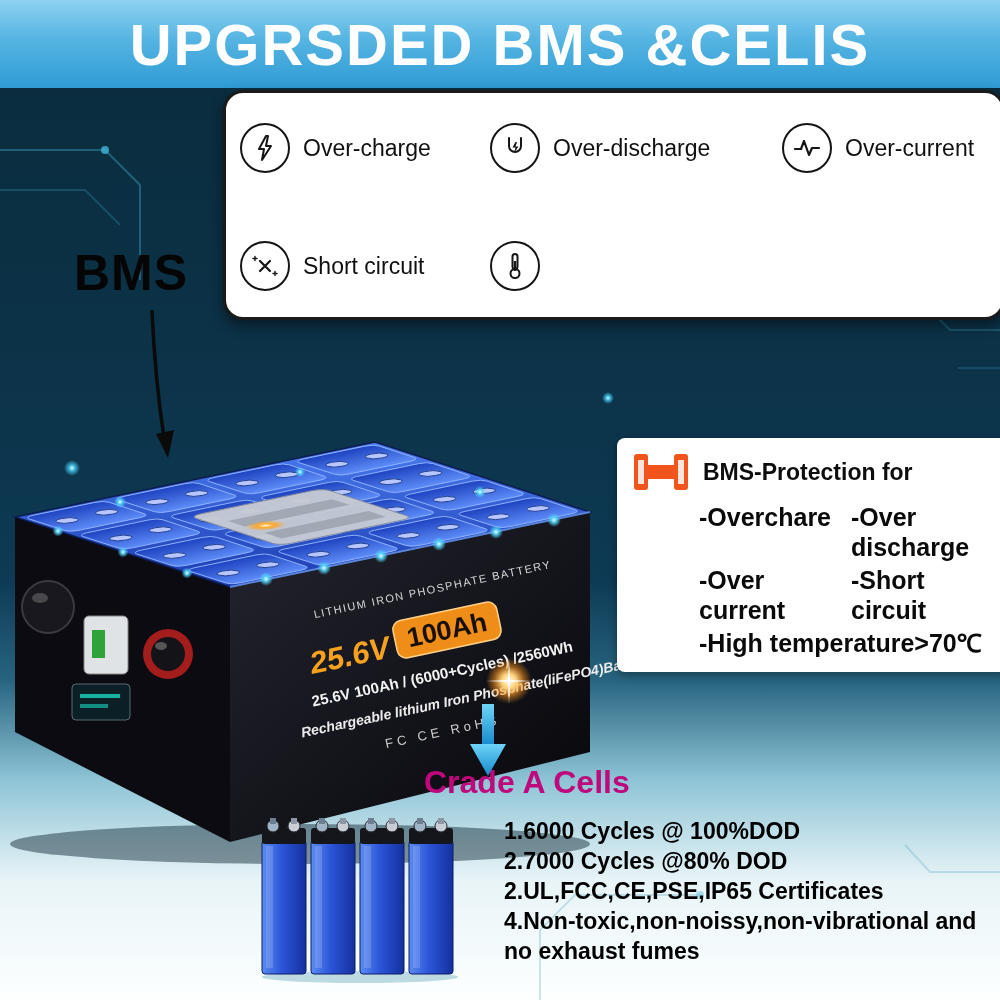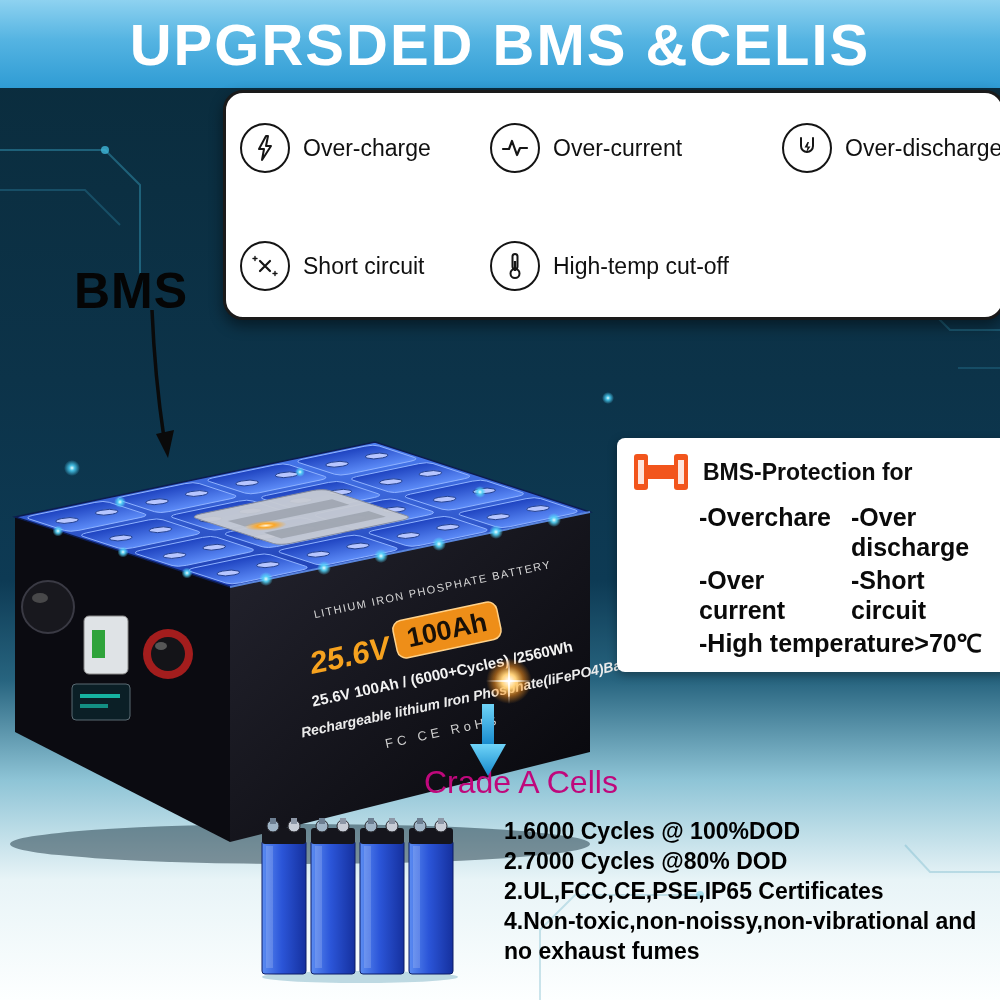--- a/index.html
+++ b/index.html
@@ -17,21 +17,21 @@
     background:#ffffff;border:3px solid #1a1a1a;border-radius:20px;
     box-shadow:0 6px 14px rgba(0,0,0,.45);box-sizing:border-box;
     padding:30px 14px 26px 14px;display:flex;flex-direction:column;justify-content:space-between;margin-left:20px;}
   .feat-row{display:grid;grid-template-columns:250px 292px auto;align-items:center;}
   .feature{display:flex;align-items:center;gap:13px;}
   .feat-icon{width:46px;height:46px;border:2.5px solid #141414;border-radius:50%;
     display:flex;align-items:center;justify-content:center;flex:0 0 auto;background:#fff;}
   .feat-icon svg{width:30px;height:30px;}
   .feat-label{font-size:23px;color:#101010;font-weight:500;white-space:nowrap;}
   
-  .bms-label{position:absolute;left:74px;top:262px;z-index:6;font-size:50px;font-weight:800;color:#050505;letter-spacing:1px;}
+  .bms-label{position:absolute;left:74px;top:244px;z-index:6;font-size:50px;font-weight:800;color:#050505;letter-spacing:1px;}
   .bms-arrow{position:absolute;left:138px;top:308px;width:50px;height:155px;z-index:6;}
   
   .battery{position:absolute;left:0;top:392px;width:620px;height:480px;z-index:3;}
   
   .protection-box{position:absolute;left:598px;top:438px;width:392px;z-index:4;box-sizing:border-box;
     background:#ffffff;border-radius:8px;box-shadow:0 3px 10px rgba(0,0,0,.35);padding:12px 14px 14px 16px;margin-left:19px;}
   .prot-head{display:flex;align-items:center;gap:14px;}
   .prot-icon{flex:0 0 auto;display:flex;}
   .prot-title{font-size:23px;font-weight:700;color:#0d0d0d;}
   .prot-grid{display:grid;grid-template-columns:152px auto;row-gap:3px;margin:8px 0 0 66px;
@@ -40,21 +40,21 @@
   
   .sparkle{position:absolute;left:486px;top:658px;width:46px;height:46px;z-index:7;
     background:radial-gradient(circle at 50% 50%, #ffffff 0%, #ffd27a 22%, rgba(255,150,30,.55) 45%, transparent 70%);}
   .sparkle::before{content:"";position:absolute;left:50%;top:0;width:2px;height:100%;margin-left:-1px;
     background:linear-gradient(180deg,transparent,#fff,transparent);}
   .sparkle::after{content:"";position:absolute;top:50%;left:0;height:2px;width:100%;margin-top:-1px;
     background:linear-gradient(90deg,transparent,#fff,transparent);}
   .cells-arrow{position:absolute;left:462px;top:702px;width:52px;height:78px;z-index:7;}
   
   .grade-section{position:absolute;left:424px;top:764px;width:560px;z-index:6;}
-  .grade-section h2{margin:0 0 8px 0;font-size:32px;font-weight:400;color:#bf087c;}
+  .grade-section h2{margin:0 0 8px 0;font-size:32px;font-weight:700;color:#bf087c;}
   .grade-section ul{list-style:none;margin:16px;padding:0 0 0 64px;width:478px;
     font-size:23px;font-weight:700;color:#000;line-height:1.3;}
   
   .mini-cells{position:absolute;left:258px;top:812px;width:205px;height:172px;z-index:5;}
 </style>
 </head>
 <body>
 
 <div class="stage">
 
@@ -92,55 +92,54 @@
       <div class="feature">
         <span class="feat-icon">
           <svg viewBox="0 0 30 30" fill="none" stroke="#151515" stroke-width="2" stroke-linejoin="round">
             <path d="M16 3 L9 16 h5 L12 27 L21 13 h-5 L18 3 Z"></path>
           </svg>
         </span>
         <span class="feat-label">Over-charge</span>
       </div>
       <div class="feature">
         <span class="feat-icon">
-          <svg viewBox="0 0 30 30" fill="none" stroke="#151515" stroke-width="2.2" stroke-linecap="round" stroke-linejoin="round">
-            <path d="M3 16 h6 l3 -8 5 14 3 -7 h7"></path>
-          </svg>
-        </span>
-        <span class="feat-label">Over-current</span>
-      </div>
-      <div class="feature">
-        <span class="feat-icon">
           <svg viewBox="0 0 30 30" fill="none" stroke="#151515" stroke-width="2" stroke-linecap="round">
             <path d="M9 5 v8 a6 6 0 0 0 12 0 V5"></path>
             <path d="M15.5 9 l-3 5.5 h3 l-1.5 5.5 4.5 -6.5 h-3 l1.5 -4.5 z" fill="#151515" stroke="none"></path>
           </svg>
         </span>
         <span class="feat-label">Over-discharge</span>
+      </div>
+      <div class="feature">
+        <span class="feat-icon">
+          <svg viewBox="0 0 30 30" fill="none" stroke="#151515" stroke-width="2.2" stroke-linecap="round" stroke-linejoin="round">
+            <path d="M3 16 h6 l3 -8 5 14 3 -7 h7"></path>
+          </svg>
+        </span>
+        <span class="feat-label">Over-current</span>
       </div>
     </div>
     <div class="feat-row">
       <div class="feature">
         <span class="feat-icon">
           <svg viewBox="0 0 30 30" fill="none" stroke="#151515" stroke-width="2.2" stroke-linecap="round">
             <path d="M10 10 L20 20 M20 10 L10 20"></path>
             <path d="M5 5.5 v4 M3 7.5 h4 M25 20.5 v4 M23 22.5 h4" stroke-width="1.4"></path>
           </svg>
         </span>
         <span class="feat-label">Short circuit</span>
       </div>
       <div class="feature">
         <span class="feat-icon">
           <svg viewBox="0 0 30 30" fill="none" stroke="#151515" stroke-width="2">
             <rect x="12.5" y="3" width="5" height="15" rx="2.5"></rect>
             <circle cx="15" cy="22.5" r="4.5"></circle>
             <line x1="15" y1="10" x2="15" y2="20" stroke-width="2.4"></line>
           </svg>
         </span>
-        <span class="feat-label">High-temp cut-off</span>
       </div>
     </div>
   </section>
 
   <div class="bms-label">BMS</div>
   <svg class="bms-arrow" viewBox="0 0 50 155">
     <path d="M14 2 C16 50 20 90 26 130" fill="none" stroke="#0a0a0a" stroke-width="3.5"></path>
     <polygon points="18,126 36,122 30,150" fill="#0a0a0a"></polygon>
   </svg>
 

